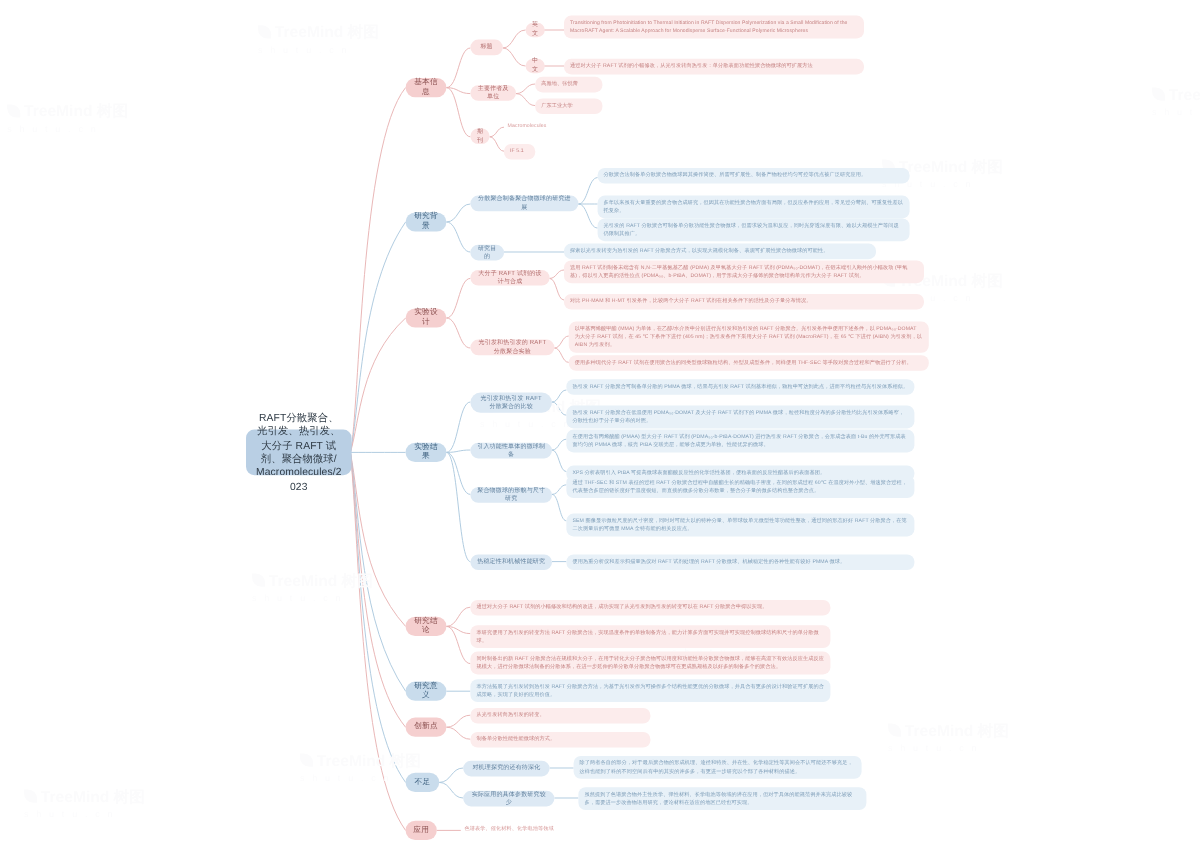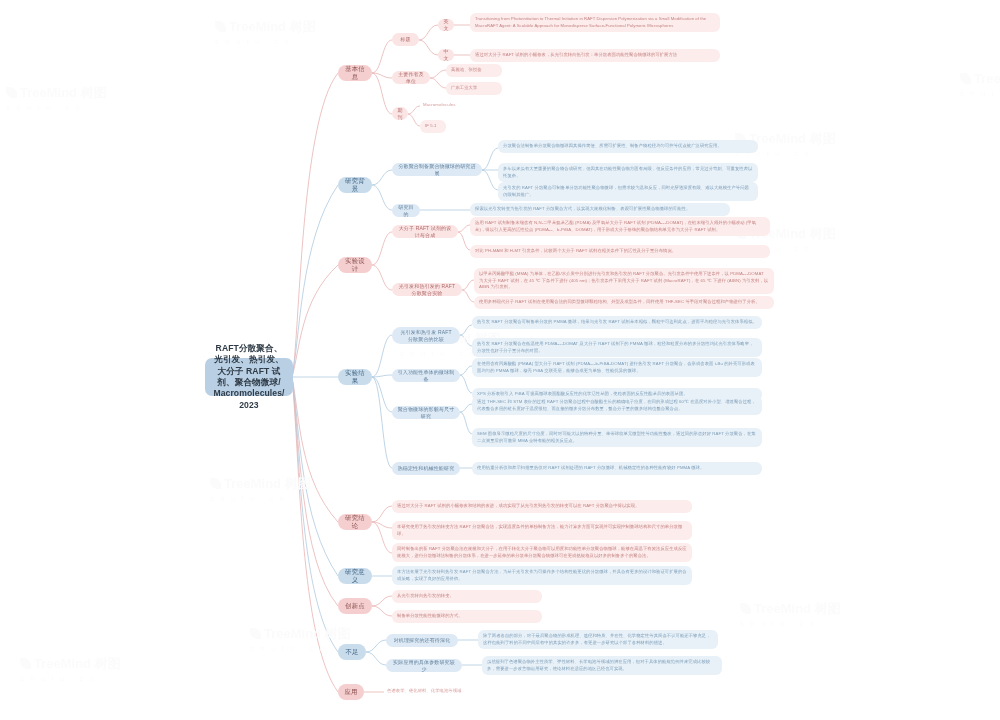--- a/index.html
+++ b/index.html
@@ -18,21 +18,21 @@
   .wm .sub{display:block;font-size:7.5px;font-weight:normal;letter-spacing:2.2px;}
   .wm .leaf{display:inline-block;width:11px;height:11px;margin-right:3px;
       border-radius:0 70% 0 70%;background:#fbfbfc;vertical-align:-1px;}
 
   
   .node{position:absolute;box-sizing:border-box;border-radius:9px;
         display:flex;align-items:center;justify-content:center;text-align:center;
         line-height:1.32;white-space:pre-wrap;word-break:break-word;}
 
   .root{background:#b9cfe4;color:#2f3b46;font-size:8.6px;border-radius:7px;
-        padding:5px 7px;letter-spacing:.1px;font-weight:bold;}
+        padding:5px 7px;letter-spacing:.1px;}
 
   
   .chip{font-size:6.4px;border-radius:11px;padding:3px 6px;letter-spacing:.2px;}
   .chip.pink{background:#f5cfcf;color:#8a4f4f;}
   .chip.blue{background:#c9dcec;color:#3f6280;}
 
   
   .sub2{font-size:5px;border-radius:9px;padding:2px 5px;letter-spacing:.15px;}
   .sub2.pink{background:#fbe4e4;color:#b06a6a;}
   .sub2.blue{background:#dde9f4;color:#5f7f9c;}

